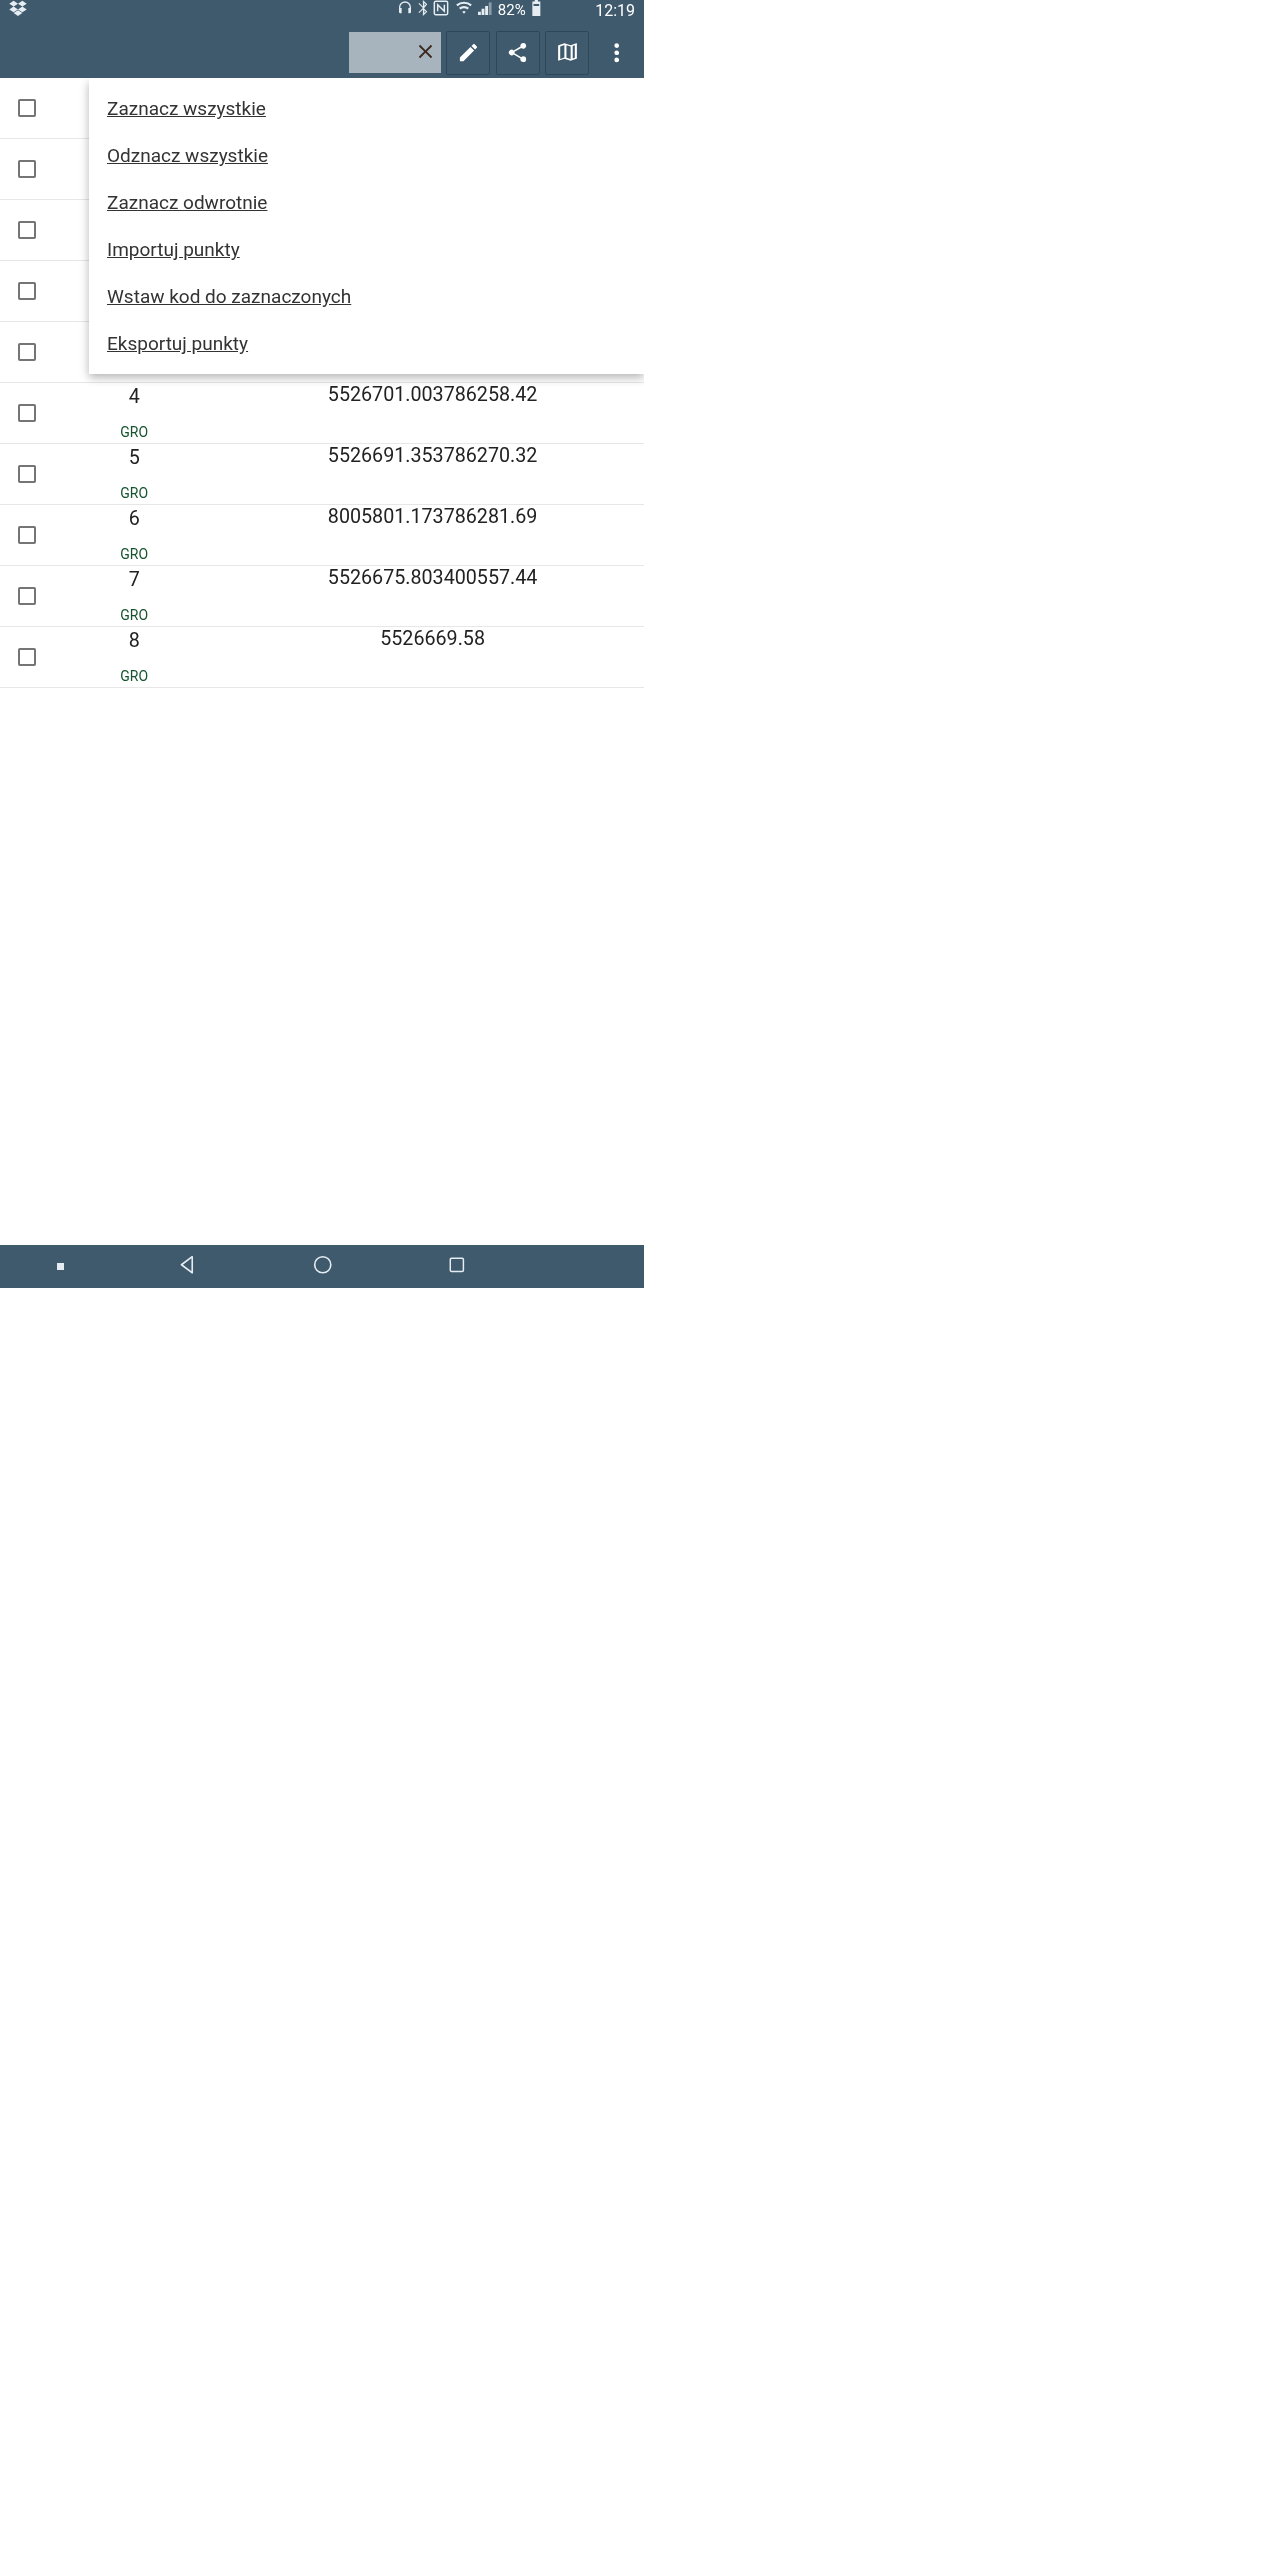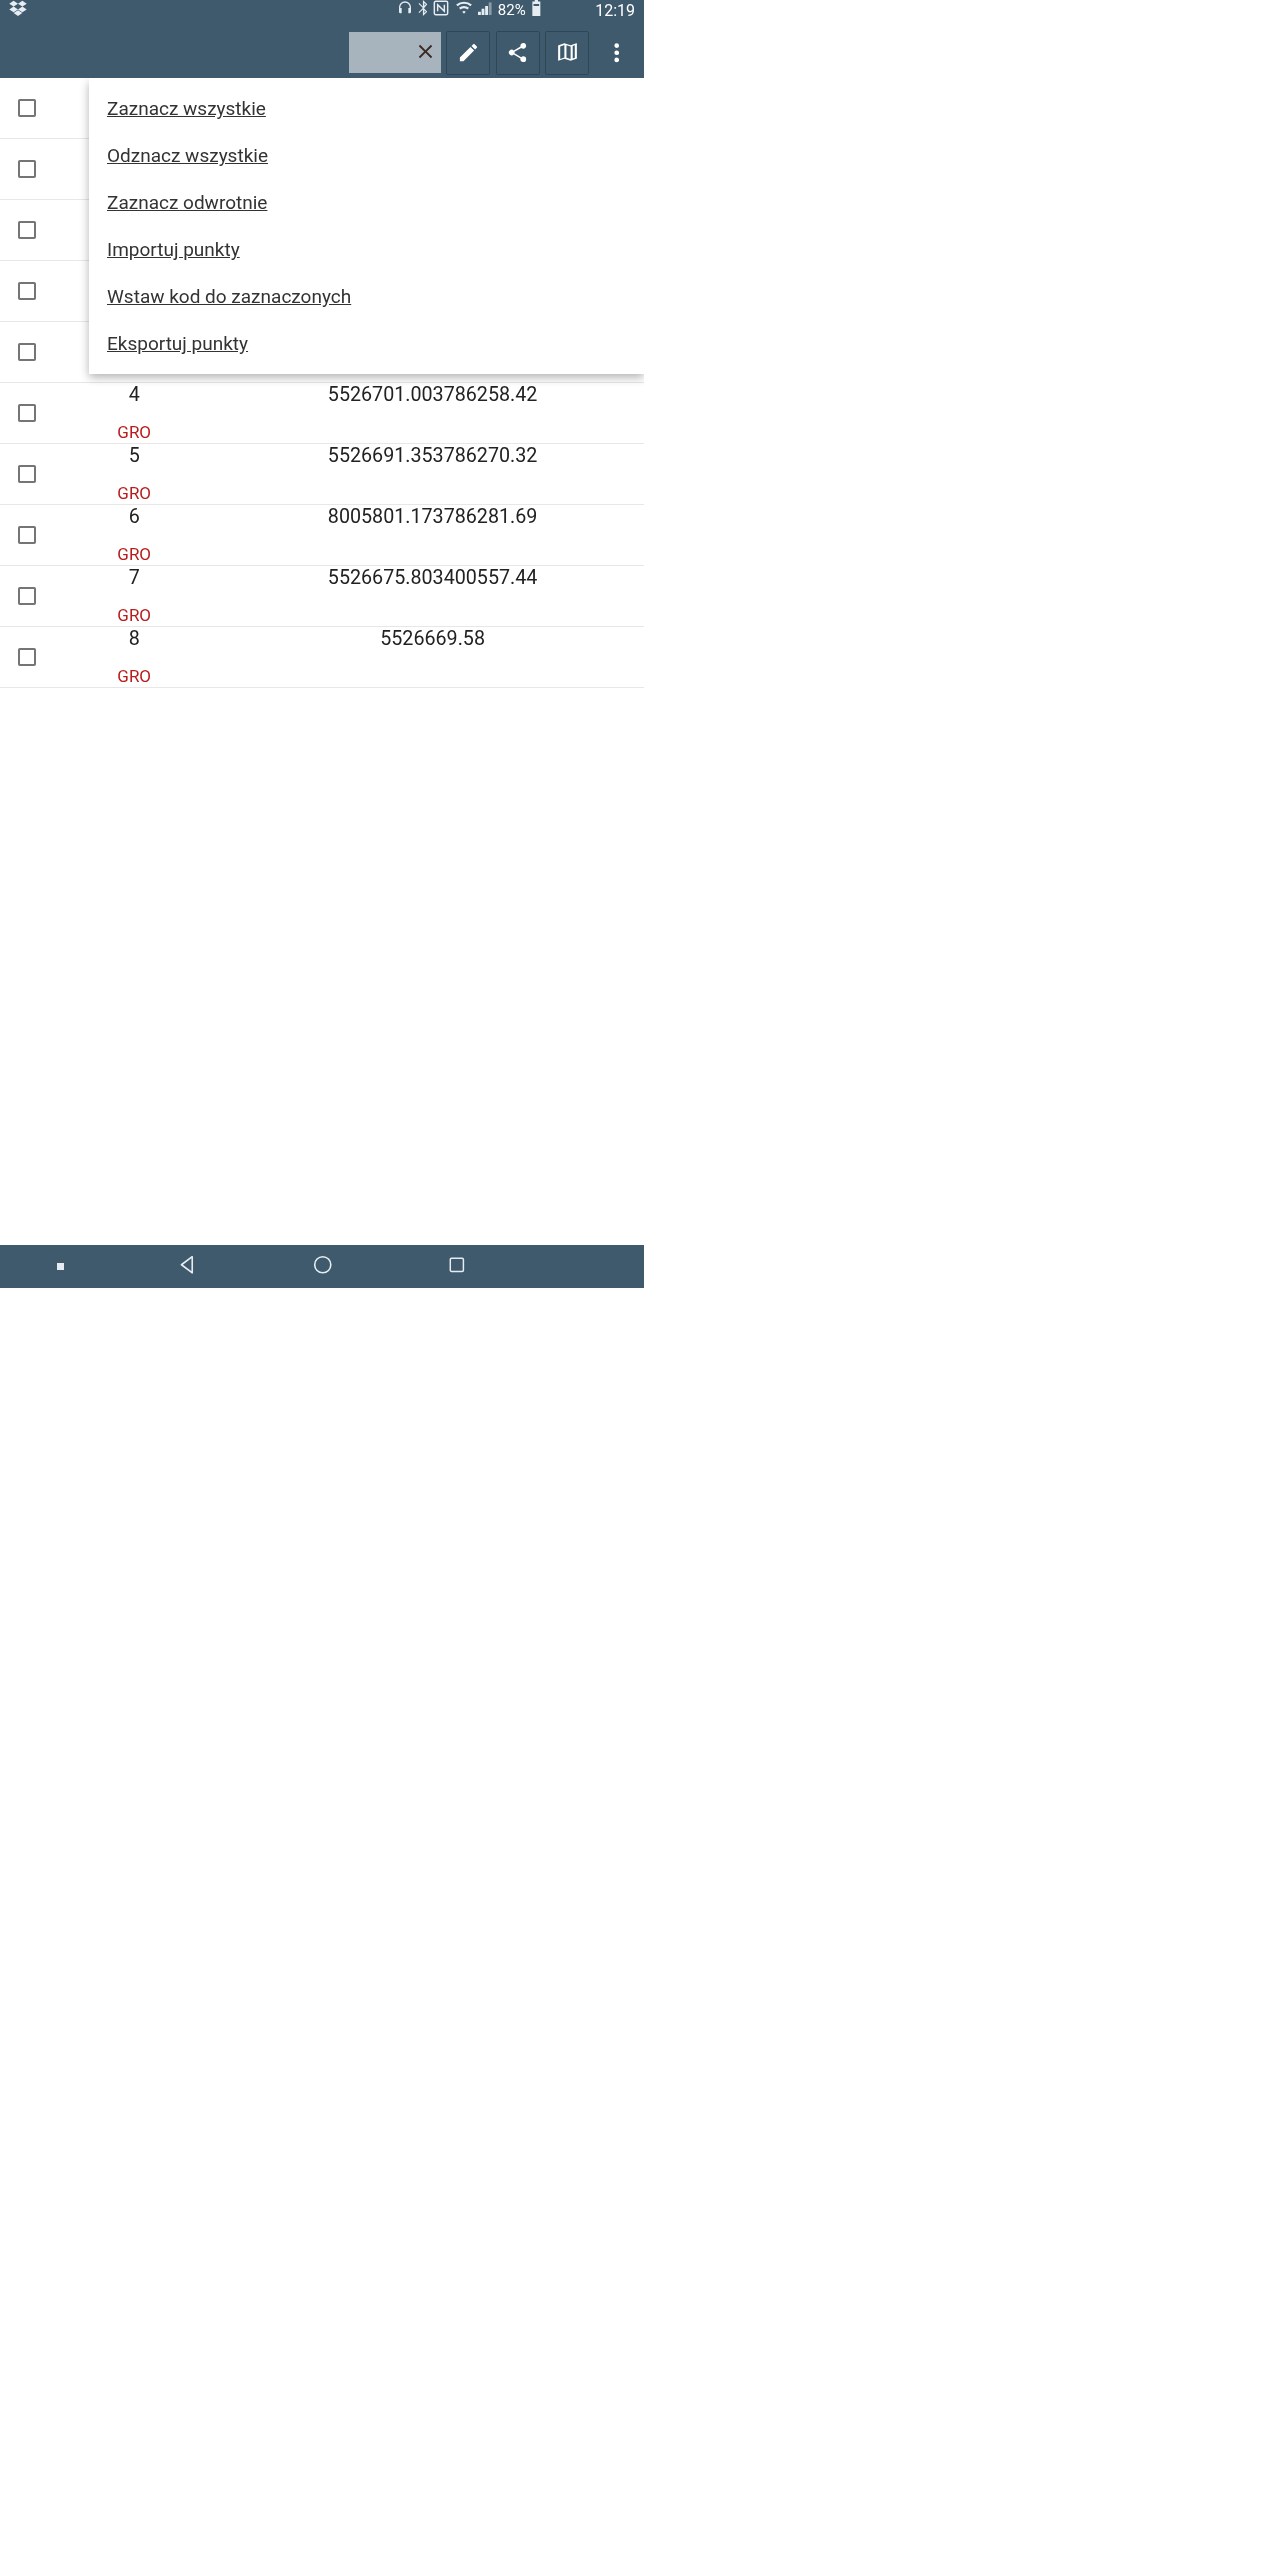--- a/index.html
+++ b/index.html
@@ -31,21 +31,21 @@
     padding-left: 7.2px;
   }
   .row .cb-wrap { width: 40px; display: flex; align-items: center; justify-content: center; }
   .checkbox {
     width: 18px; height: 18px; border: 2.3px solid #757575; border-radius: 1.8px; background: #fff;
   }
   .row .mid {
     flex: 0 0 174px; display: flex; flex-direction: column; align-items: center; justify-content: center;
   }
   .row .mid .num { font-size: 19.7px; color: #222; line-height: 1.15; }
-  .row .mid .code { font-size: 17px; color: #b91c1c; line-height: 1.15; margin-top: 16px; }
+  .row .mid .code { font-size: 14px; color: #14532d; line-height: 1.15; margin-top: 16px; }
   .row .coords {
     flex: 1; display: flex; flex-direction: row; justify-content: center;
     font-size: 19.7px; color: #222; line-height: 1.18;
   }
   .overflow-menu {
     position: absolute; top: 0; right: 0; width: 555px; background: #fff;
     box-shadow: 0 3.6px 9px rgba(0,0,0,0.3); padding: 7.2px 0;
   }
   .menu-item {
     height: 47px; display: flex; align-items: center; padding: 0 18px;

